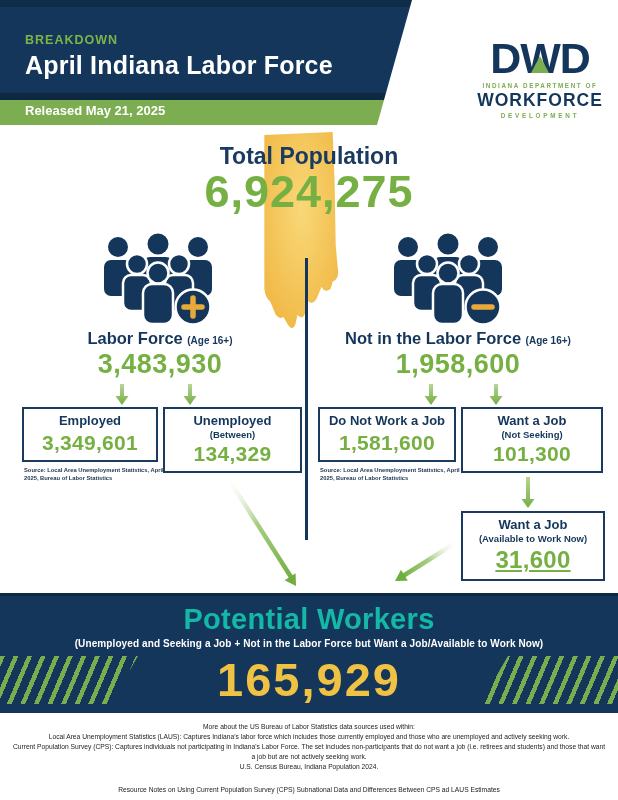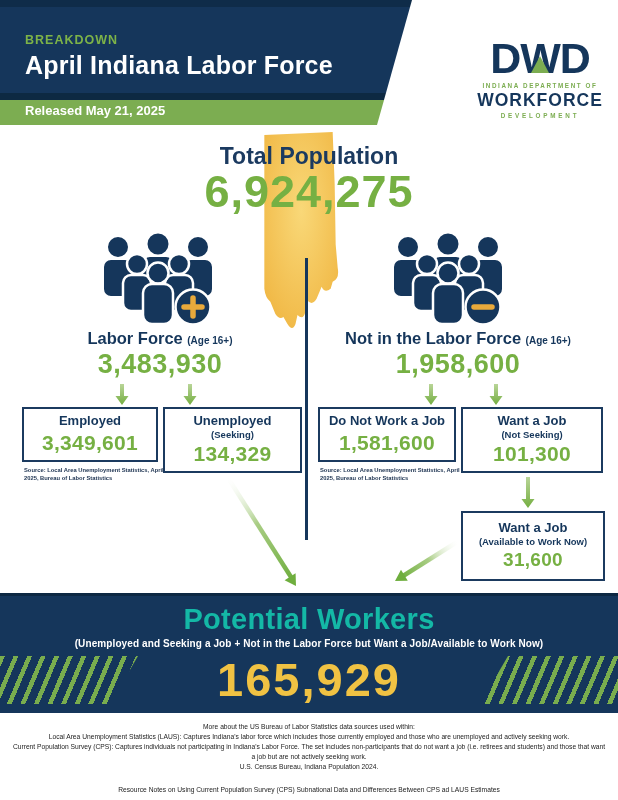--- a/index.html
+++ b/index.html
@@ -56,21 +56,21 @@
   .stat-box{position:absolute;background:#fff;border:2px solid #1b3a5f;box-sizing:border-box;
             display:flex;flex-direction:column;align-items:center;justify-content:center;text-align:center;}
   .box-title{font-size:13px;font-weight:800;color:#15365b;line-height:1.15;}
   .box-sub{font-size:9.5px;font-weight:700;color:#15365b;margin-top:1px;}
   .box-value{font-size:21px;font-weight:800;color:#76b043;margin-top:2px;letter-spacing:.3px;}
   .box-employed{left:22px;top:407px;width:136px;height:55px;}
   .box-unemployed{left:163px;top:407px;width:139px;height:66px;}
   .box-dnw{left:318px;top:407px;width:138px;height:55px;}
   .box-wnj{left:461px;top:407px;width:142px;height:66px;}
   .box-available{left:461px;top:511px;width:144px;height:70px;}
-  .box-available .box-value{font-size:19px;}
+  .box-available .box-value{font-size:24px;text-decoration:underline;}
   .source-note{position:absolute;font-size:5.8px;font-weight:700;color:#1c3250;line-height:1.4;
                text-align:left;}
   .source-left{left:24px;top:466px;width:140px;}
   .source-right{left:320px;top:466px;width:142px;}
 
   .flow-svg{position:absolute;left:0;top:0;width:618px;height:800px;pointer-events:none;}
 
   
   .potential-band{position:absolute;left:0;top:593px;width:618px;height:120px;background:#15365b;
                   border-top:3px solid #0d2843;box-sizing:border-box;text-align:center;}
@@ -215,21 +215,21 @@
       <path d="M0 0 L-6.5 -11 L6.5 -11 Z" fill="#6fae3e"></path>
     </g>
   </svg>
 
   <div class="stat-box box-employed">
     <div class="box-title">Employed</div>
     <div class="box-value">3,349,601</div>
   </div>
   <div class="stat-box box-unemployed">
     <div class="box-title">Unemployed</div>
-    <div class="box-sub">(Seeking)</div>
+    <div class="box-sub">(Between)</div>
     <div class="box-value">134,329</div>
   </div>
   <div class="source-note source-left">Source: Local Area Unemployment Statistics, April 2025, Bureau of Labor Statistics</div>
 
   <div class="stat-box box-dnw">
     <div class="box-title">Do Not Work a Job</div>
     <div class="box-value">1,581,600</div>
   </div>
   <div class="stat-box box-wnj">
     <div class="box-title">Want a Job</div>

